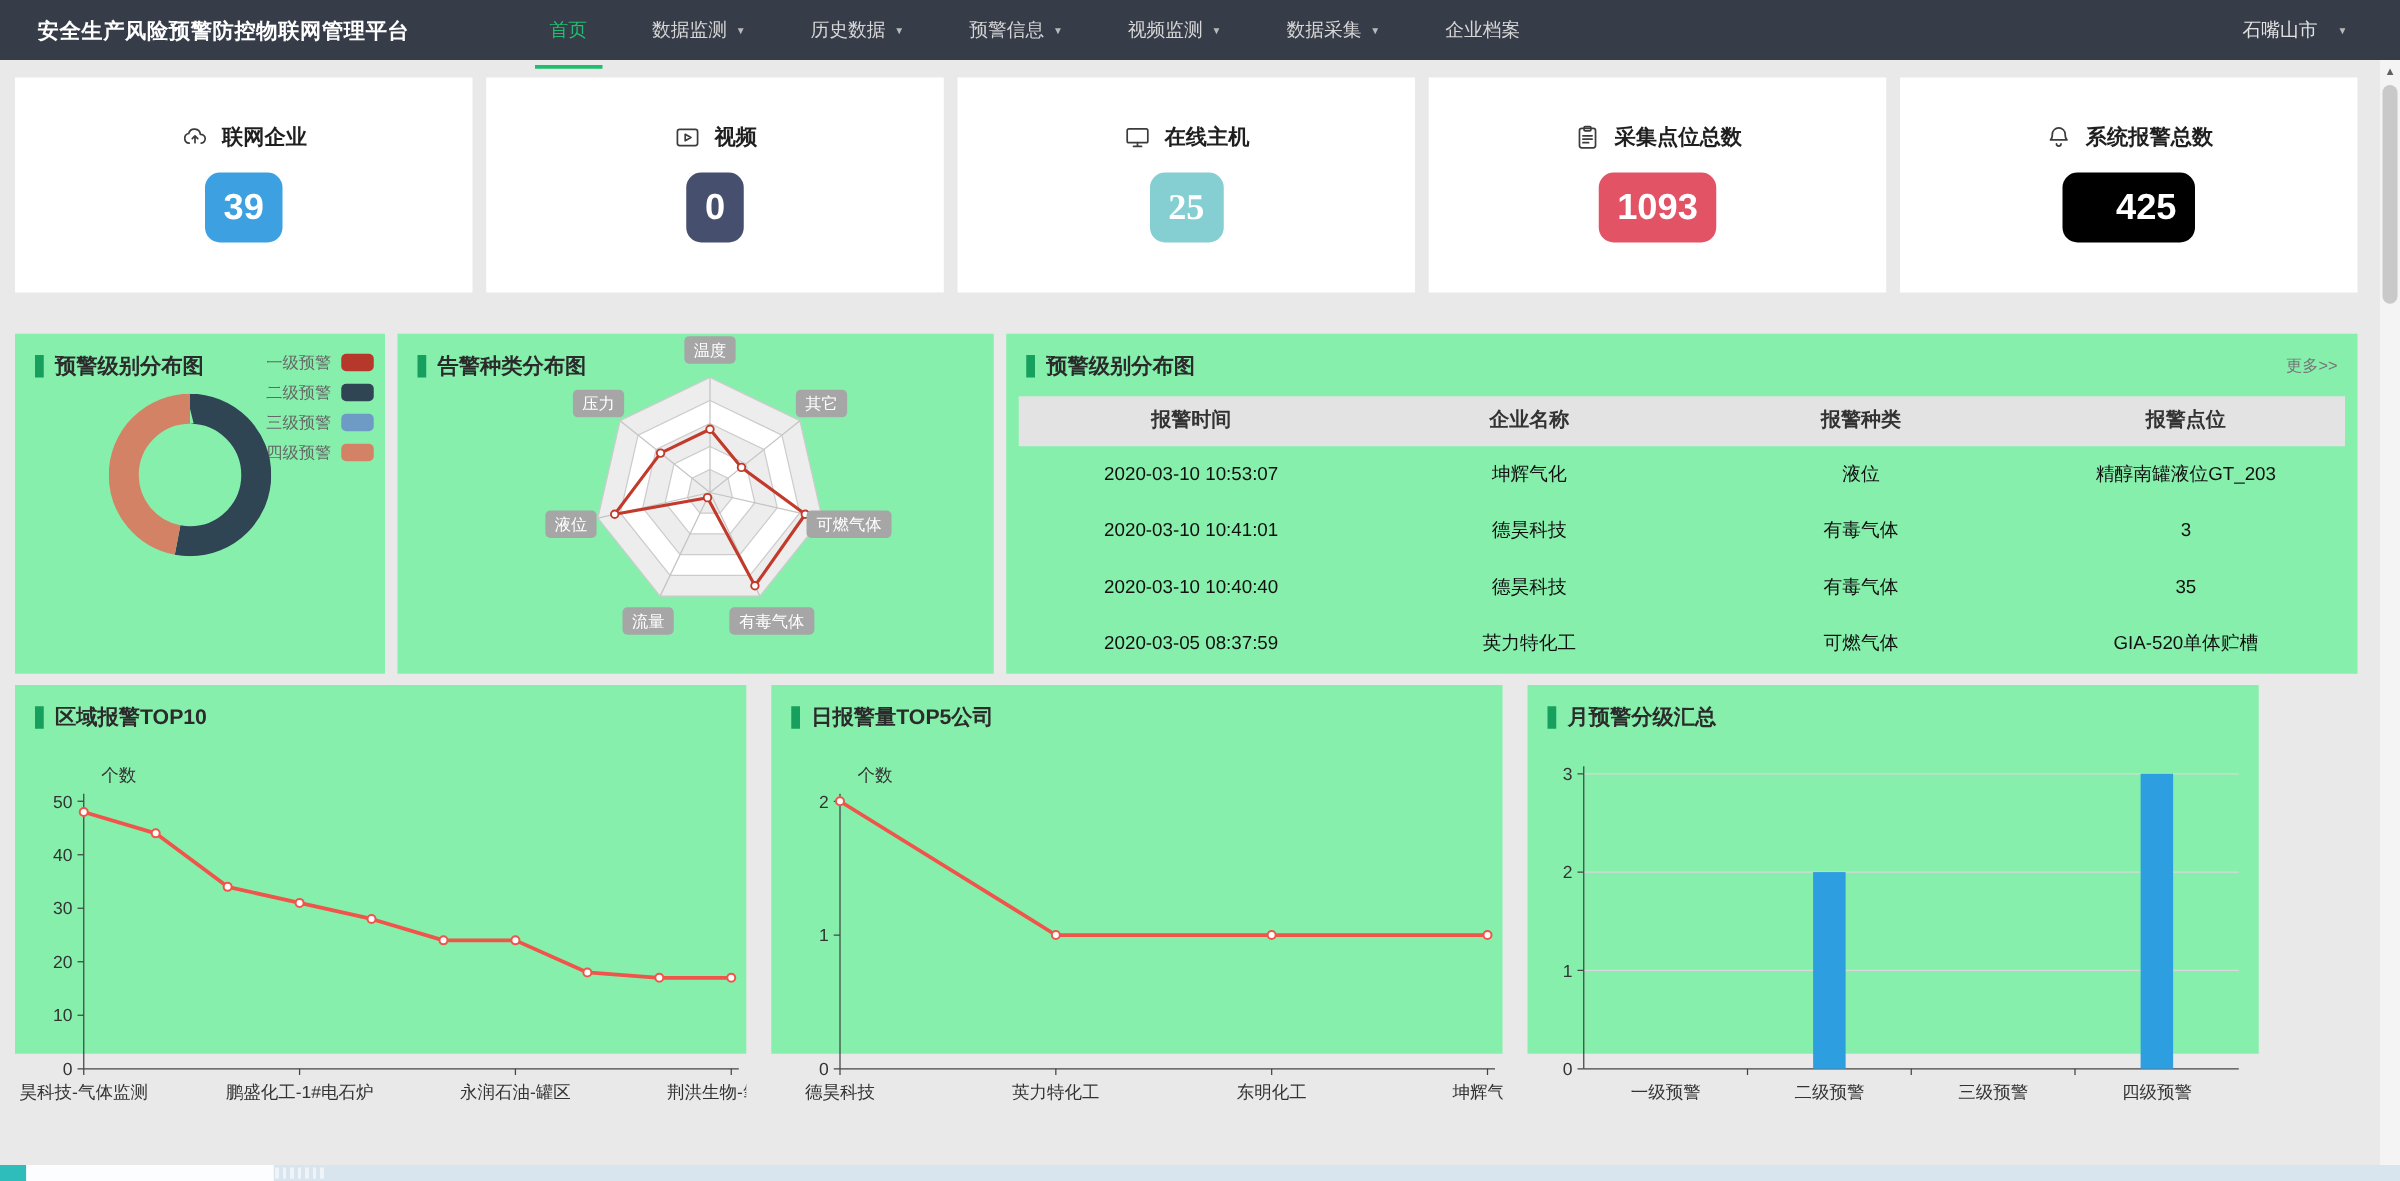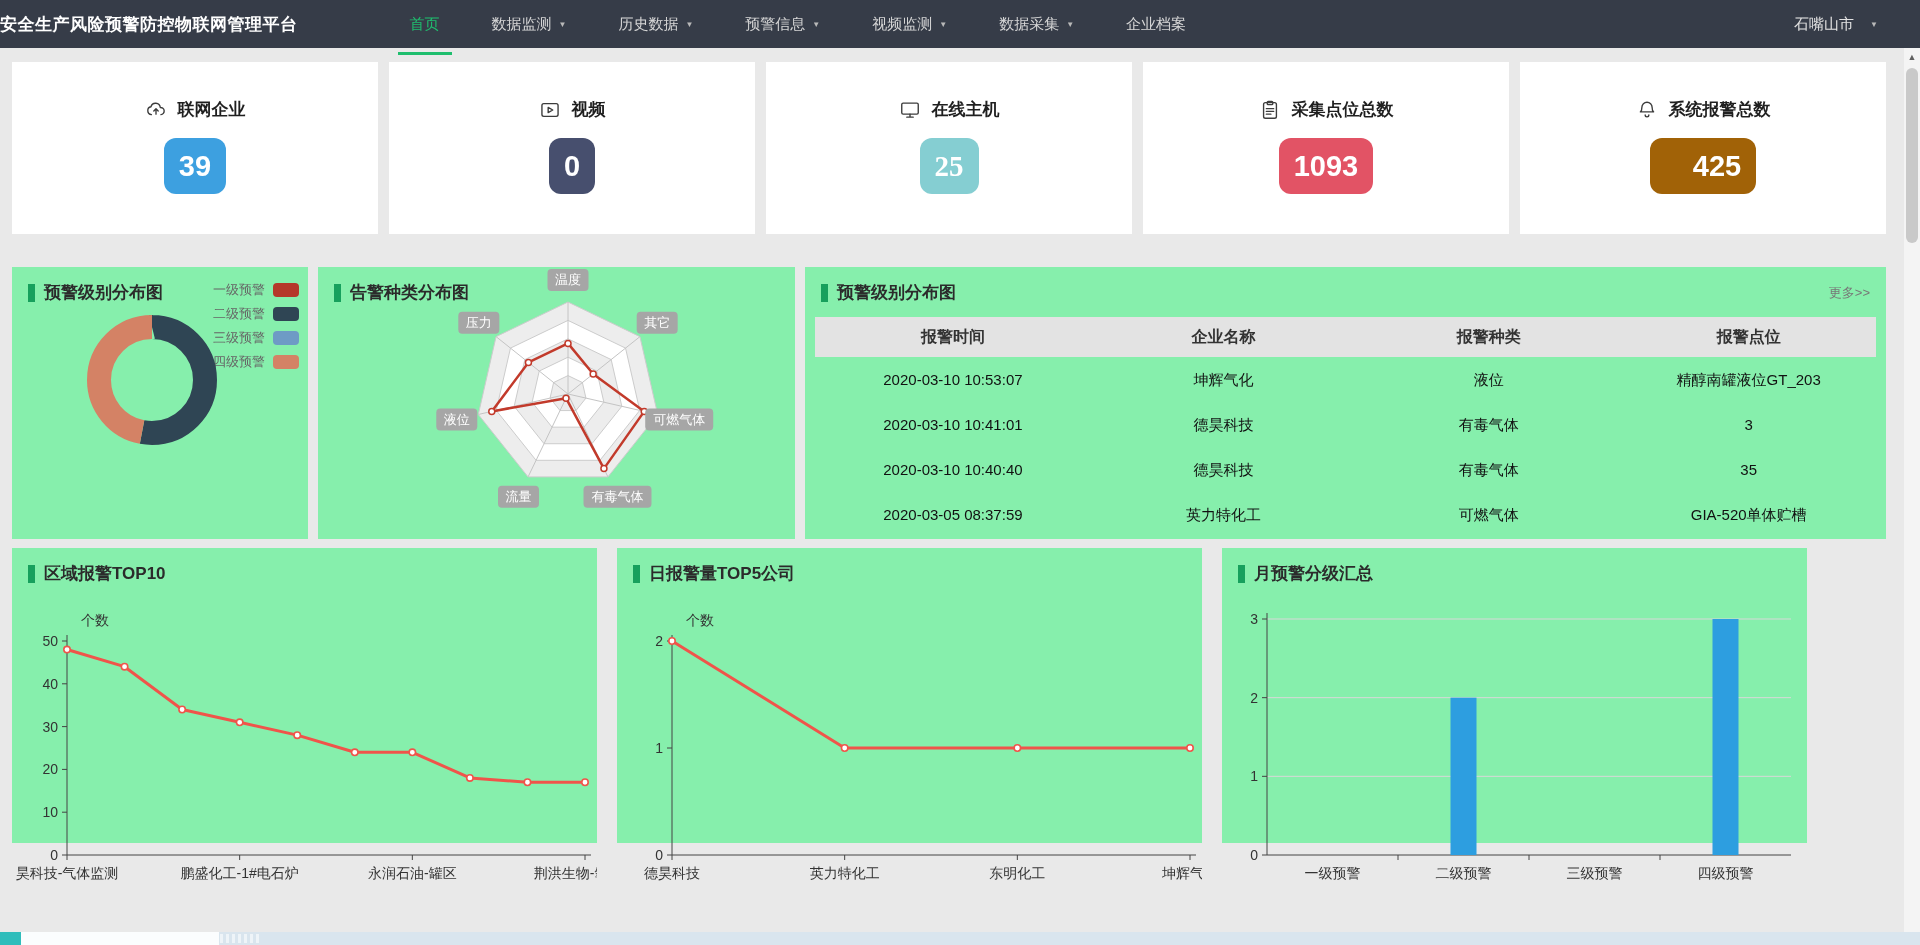--- a/index.html
+++ b/index.html
@@ -2,21 +2,21 @@
 <html><head>
 <meta charset="utf-8">
 <style>
   * { margin:0; padding:0; box-sizing:border-box; }
   html,body { width:1920px; height:945px; }
   body { position:relative; overflow:hidden; background:#e9e9e9;
          font-family:"Liberation Sans","DejaVu Sans",sans-serif; }
 
   
   .navbar { height:48px; background:#363c48; display:flex; align-items:center; }
-  .app-title { font-size:17px; font-weight:bold; color:#ffffff; letter-spacing:.5px; }
+  .app-title { margin-left:30px; font-size:17px; font-weight:bold; color:#ffffff; letter-spacing:.5px; }
   #nav-menu { display:flex; margin-left:86px; height:62px; }
   .nav-item { padding:0 26px; display:flex; align-items:center; font-size:15px;
               color:#d6d6d6; cursor:pointer; position:relative; height:100%; }
   .nav-item.active { color:#1fbe6e; }
   .nav-item.active::after { content:''; position:absolute; left:14px; right:14px; bottom:0;
               height:3px; background:#1fbe6e; }
   .caret { font-size:8px; margin-left:7px; color:#b9b9b9; }
   .region { margin-left:auto; margin-right:42px; font-size:15px; color:#e2e2e2;
             display:flex; align-items:center; gap:9px; cursor:pointer; }
 
@@ -163,21 +163,21 @@
     <div class="stat-card">
       <div class="card-title-row">
         <div class="card-icon">
           <svg viewBox="0 0 24 24" width="22" height="22" fill="none" stroke="#3c3c3c" stroke-width="1.5" stroke-linecap="round" stroke-linejoin="round">
             <path d="M12 3.6a5.6 5.6 0 0 1 5.6 5.6c0 3.8 1.6 4.9 1.6 4.9H4.8s1.6-1.1 1.6-4.9A5.6 5.6 0 0 1 12 3.6z"></path>
             <path d="M10 17.5a2 2 0 0 0 4 0"></path>
           </svg>
         </div>
         <span>系统报警总数</span>
       </div>
-      <div class="badge" style="background: #a16207; padding-left: 43px;">425</div>
+      <div class="badge" style="background: #000000; padding-left: 43px;">425</div>
     </div>
   </div>
 
 <div class="row2">
   <div class="panel" id="donut-panel">
     <div class="panel-head">
       <span class="green-bar"></span>
       <span class="panel-title">预警级别分布图</span>
     </div>
     <div id="donut-legend">

